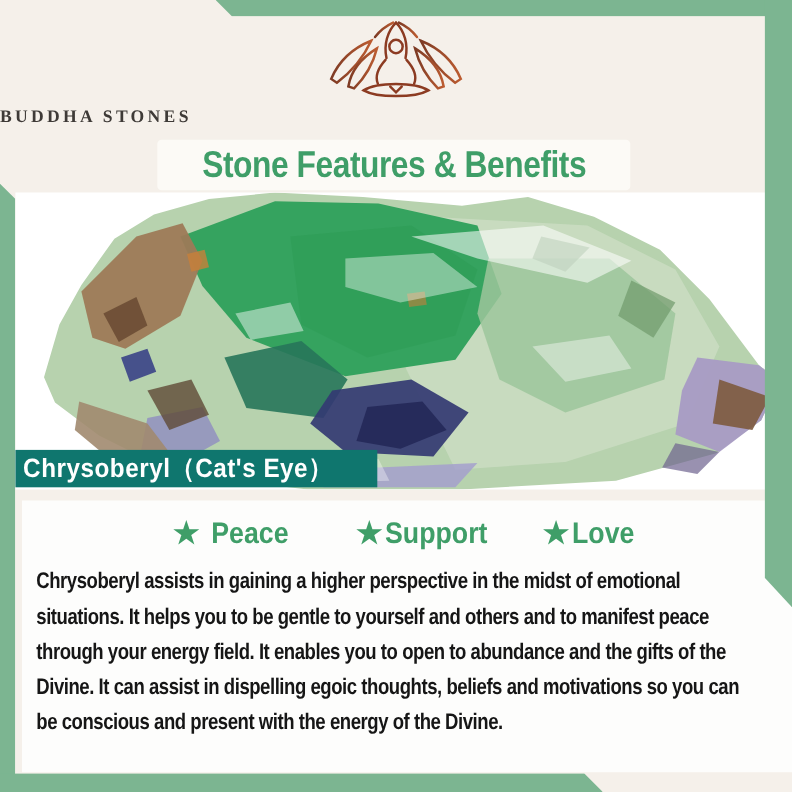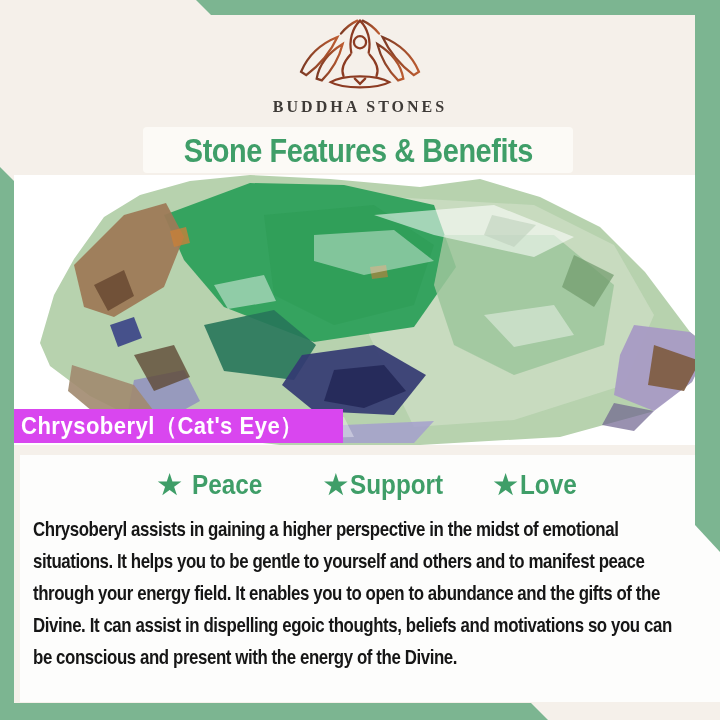--- a/index.html
+++ b/index.html
@@ -16,21 +16,21 @@
   .frame-top    { left:196px; top:0; width:524px; height:15px;
                   clip-path:polygon(0 0,100% 0,100% 100%,15px 100%); }
   .frame-right  { right:0; top:0; width:25px; height:552px;
                   clip-path:polygon(0 0,100% 0,100% 100%,0 calc(100% - 27px)); }
   .frame-left   { left:0; top:167px; width:14px; height:553px;
                   clip-path:polygon(0 0,100% 14px,100% 100%,0 100%); }
   .frame-bottom { left:0; bottom:0; width:548px; height:17px;
                   clip-path:polygon(0 0,531px 0,100% 100%,0 100%); }
 
   
-  .logo { position:absolute; top:18px; left:0; width:720px; text-align:center; z-index:2; }
+  .logo { position:absolute; top:18px; left:0; width:720px; text-align:left; z-index:2; }
   .logo svg { display:block; margin:0 auto; }
   .brand {
     margin-top:2px; font-family:"Liberation Serif", serif;
     font-size:16px; letter-spacing:3px; color:#3e3a37; font-weight:600;
   }
 
   
   .banner {
     position:absolute; left:143px; top:127px; width:430px; height:46px;
     background:#fcfaf6; border-radius:4px; z-index:4;
@@ -43,21 +43,21 @@
 
   
   .photo {
     position:absolute; left:14px; top:175px; width:682px; height:270px;
     background:#ffffff; z-index:1; overflow:hidden;
   }
 
   
   .stone-label {
     position:absolute; left:14px; top:409px; height:34px; z-index:3;
-    background:#d946ef; display:flex; align-items:center; padding:0 16px 0 7px;
+    background:#0f766e; display:flex; align-items:center; padding:0 16px 0 7px;
   }
   .stone-label span {
     color:#ffffff; font-weight:bold; font-size:24px; white-space:nowrap;
     transform:scaleX(.92); transform-origin:left center; letter-spacing:.5px;
   }
 
   
   .panel {
     position:absolute; left:20px; top:455px; width:700px; height:247px;
     background:#fdfdfc; z-index:1;

